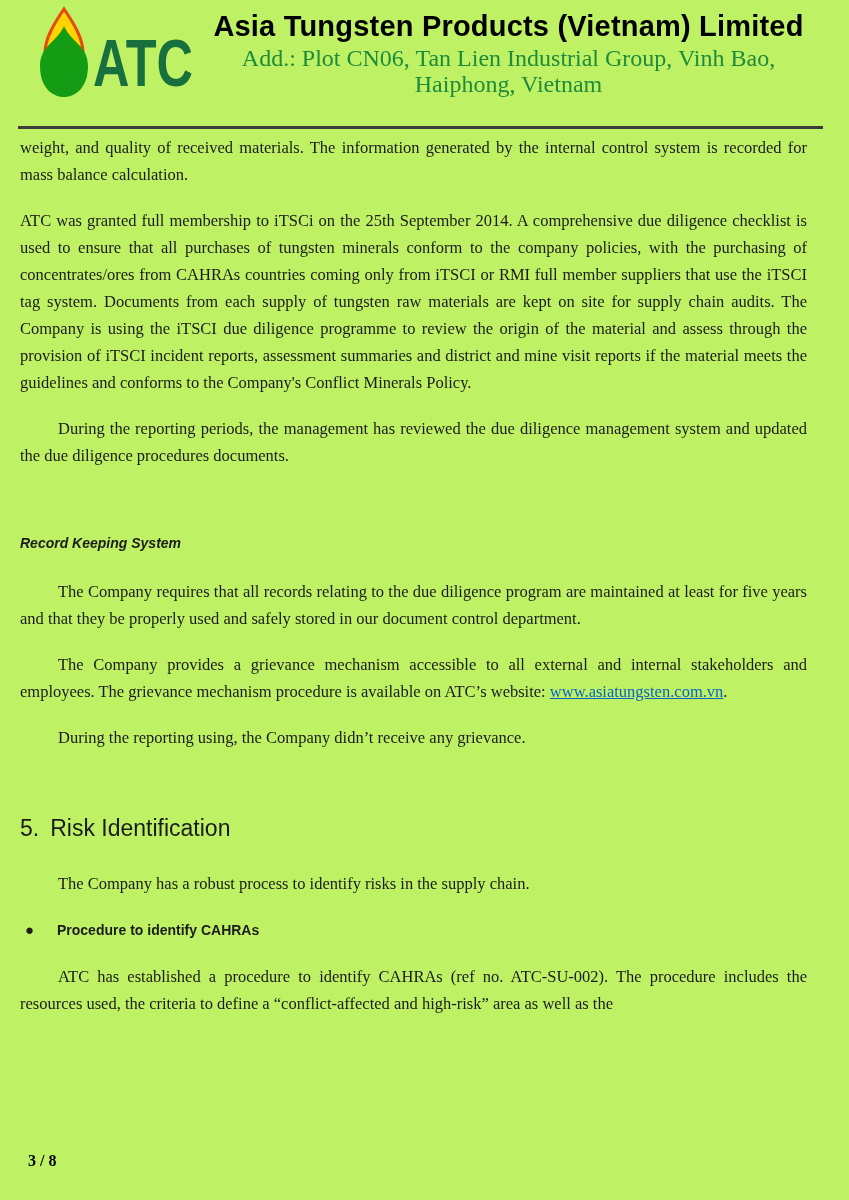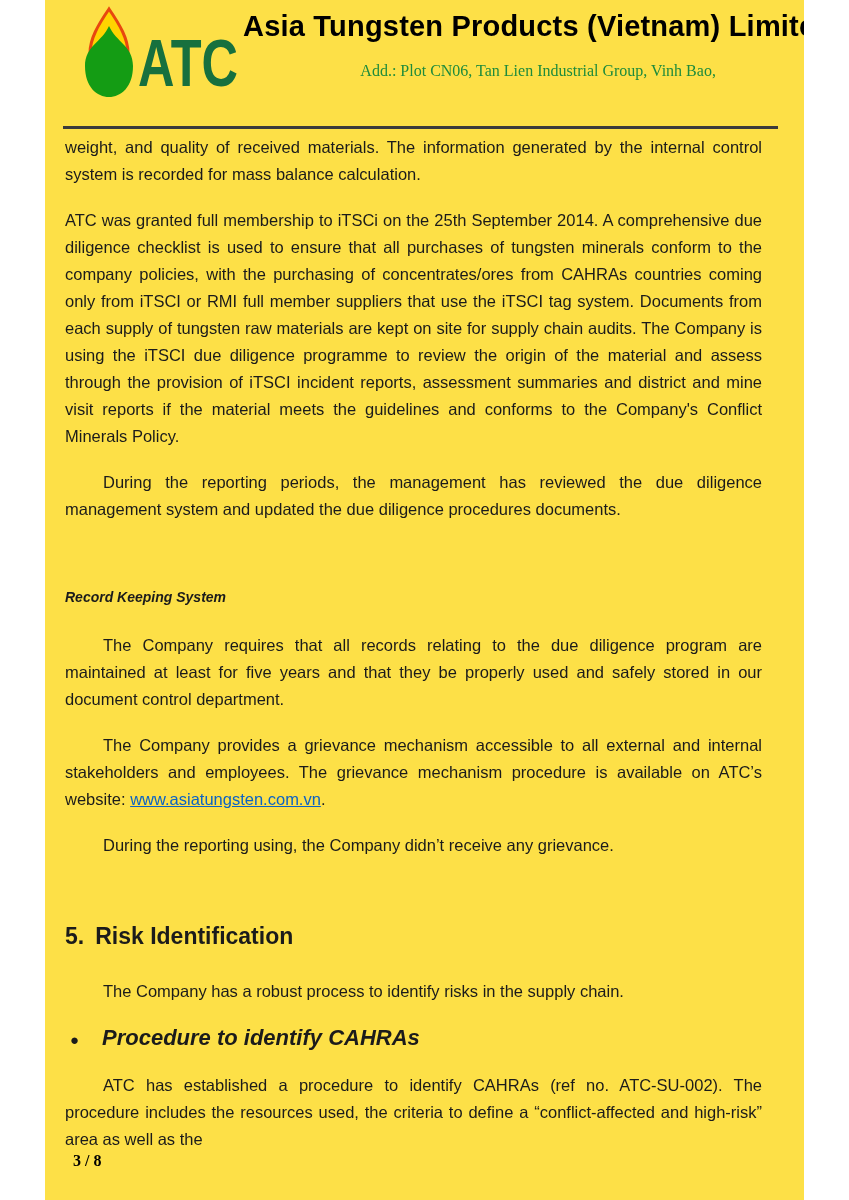--- a/index.html
+++ b/index.html
@@ -8,24 +8,24 @@
     --logo_green: #149c14;
     --logo_text_green: #17703e;
     --flame_yellow: #ffd400;
     --flame_red: #e8470f;
     --text_black: #1b1b1b;
   }
   * { margin: 0; padding: 0; box-sizing: border-box; }
   html, body { background: #ffffff; }
   .page {
     position: relative;
-    width: 759px;
+    width: 849px;
     height: 1200px;
     margin: 0 auto;
-    background: #fde047;
+    background: #bef264;
     font-family: "Liberation Sans", sans-serif;
     color: var(--text_black, #1b1b1b);
     overflow: hidden;
   }
   
   .letterhead {
     display: flex;
     align-items: flex-start;
     padding: 6px 30px 0 30px;
   }
@@ -40,68 +40,68 @@
   }
   .company-name {
     font-size: 29px;
     font-weight: bold;
     letter-spacing: 0.2px;
     color: #000000;
     white-space: nowrap;
     text-align: center;
   }
   .address {
-    margin-top: 15px;
+    margin-top: 2px;
     font-family: "Liberation Serif", serif;
-    font-size: 16px;
+    font-size: 24px;
     line-height: 26px;
     color: var(--address_green, #1e8b3c);
   }
   .rule {
     border: none;
     border-top: 3px solid #3b3b3b;
     margin: 28px 26px 5px 18px;
   }
   
   .doc-body {
     padding: 0 26px 0 20px;
     font-size: 16.5px;
     line-height: 27px;
   }
   .doc-body p {
     margin: 0 16px 19px 0;
     text-align: justify;
+    font-family: Liberation Serif, serif;
   }
   .indent { text-indent: 38px; }
   .sub-heading {
     font-size: 14px;
     font-weight: bold;
     font-style: italic;
     margin: 61px 0 21px 0;
   }
   .section-heading {
     font-size: 23px;
-    font-weight: bold;
+    font-weight: normal;
     margin: 64px 0 28px 0;
   }
   .section-heading .sec-num { margin-right: 11px; }
   .bullet-row {
     display: flex;
     align-items: baseline;
     margin: 0 0 19px 0;
   }
   .bullet-glyph {
     font-size: 15px;
     margin-left: 5px;
     flex: 0 0 32px;
   }
   .bullet-text {
-    font-size: 22px;
+    font-size: 14px;
     font-weight: bold;
-    font-style: italic;
   }
   .weblink {
     color: var(--link_blue, #0b63c5);
     text-decoration: underline;
     cursor: pointer;
   }
   
   .page-footer {
     position: absolute;
     left: 28px;
@@ -122,20 +122,21 @@
       <svg viewBox="0 0 168 92" width="168" height="92" aria-hidden="true">
         <path d="M34,3 C45,19 53,33 53,47 C53,63 41,68 34,68 C27,68 15,63 15,47 C15,33 23,19 34,3 Z" style="fill:var(--flame_yellow,#ffd400); stroke:var(--flame_red,#e8470f); stroke-width:3;"></path>
         <path d="M34,20 C41,36 58,40 58,60 C58,81 46,91 34,91 C22,91 10,81 10,60 C10,40 27,36 34,20 Z" style="fill:var(--logo_green,#149c14);"></path>
         <text x="63" y="80" font-family="Liberation Sans, sans-serif" font-size="66" font-weight="bold" textLength="100" lengthAdjust="spacingAndGlyphs" style="fill:var(--logo_text_green,#17703e);">ATC</text>
       </svg>
     </div>
     <div class="head-center">
       <div class="company-name">Asia Tungsten Products (Vietnam) Limited</div>
       <div class="address">
         <div>Add.: Plot CN06, Tan Lien Industrial Group, Vinh Bao,</div>
+        <div>Haiphong, Vietnam</div>
       </div>
     </div>
   </header>
 
   <hr class="rule">
 
   <main class="doc-body">
     <p>weight, and quality of received materials. The information generated by the internal control system is recorded for mass balance calculation.</p>
     <p>ATC was granted full membership to iTSCi on the 25th September 2014. A comprehensive due diligence checklist is used to ensure that all purchases of tungsten minerals conform to the company policies, with the purchasing of concentrates/ores from CAHRAs countries coming only from iTSCI or RMI full member suppliers that use the iTSCI tag system. Documents from each supply of tungsten raw materials are kept on site for supply chain audits. The Company is using the iTSCI due diligence programme to review the origin of the material and assess through the provision of iTSCI incident reports, assessment summaries and district and mine visit reports if the material meets the guidelines and conforms to the Company's Conflict Minerals Policy.</p>
     <p class="indent">During the reporting periods, the management has reviewed the due diligence management system and updated the due diligence procedures documents.</p>

